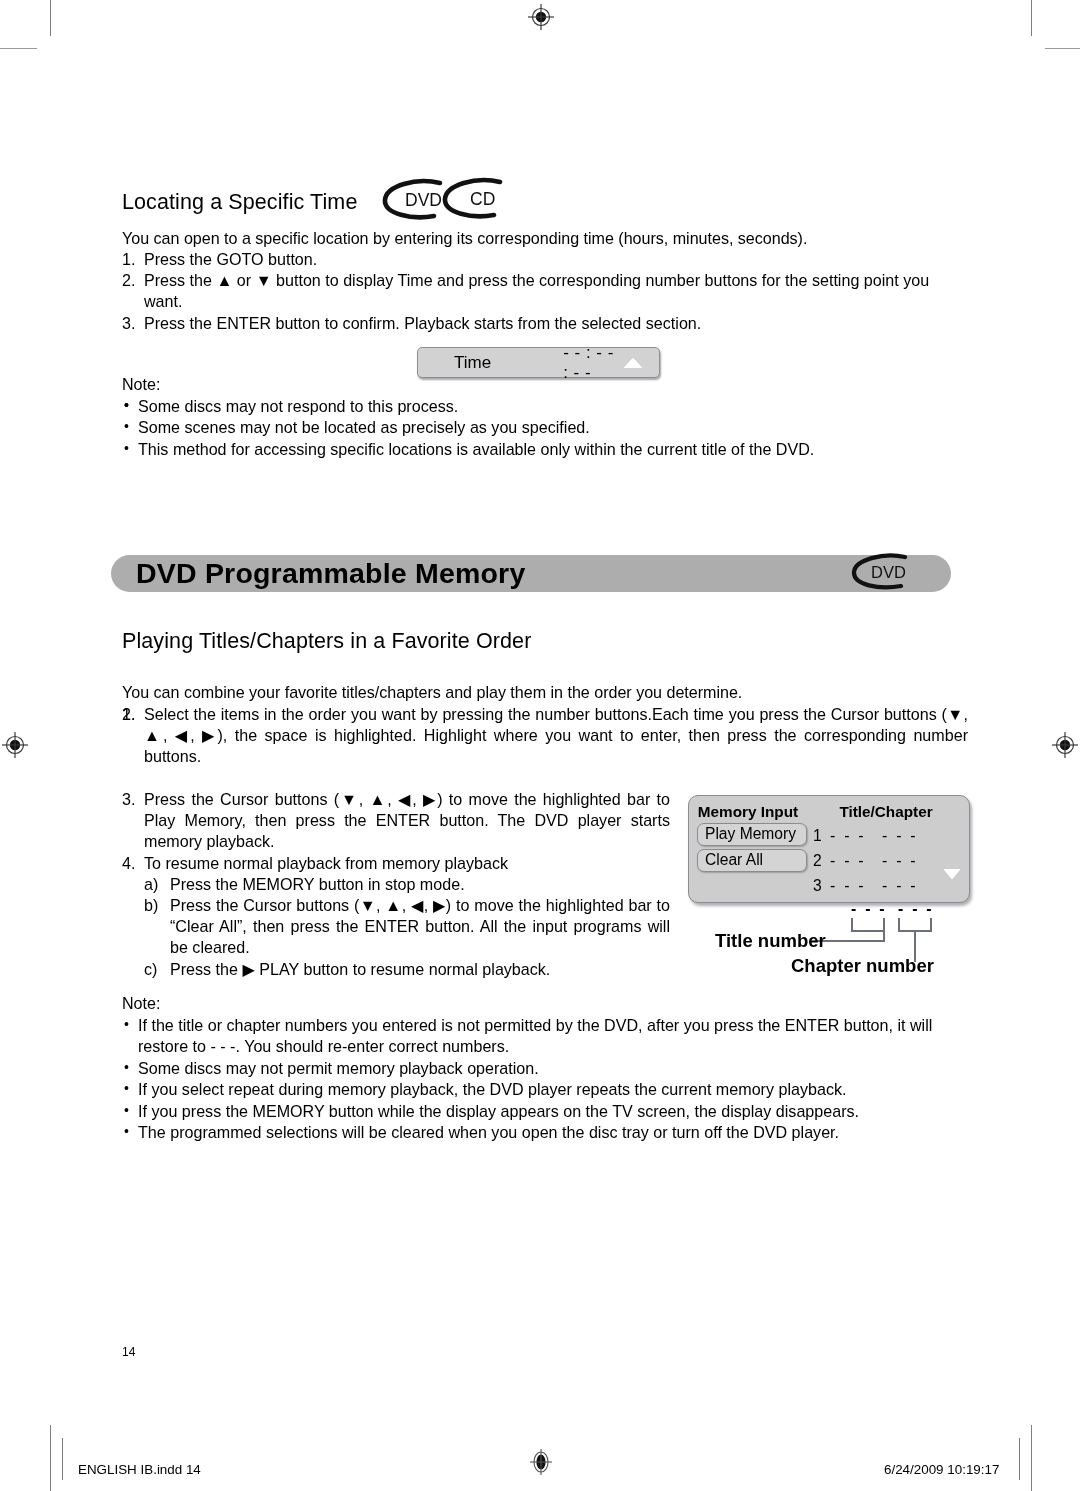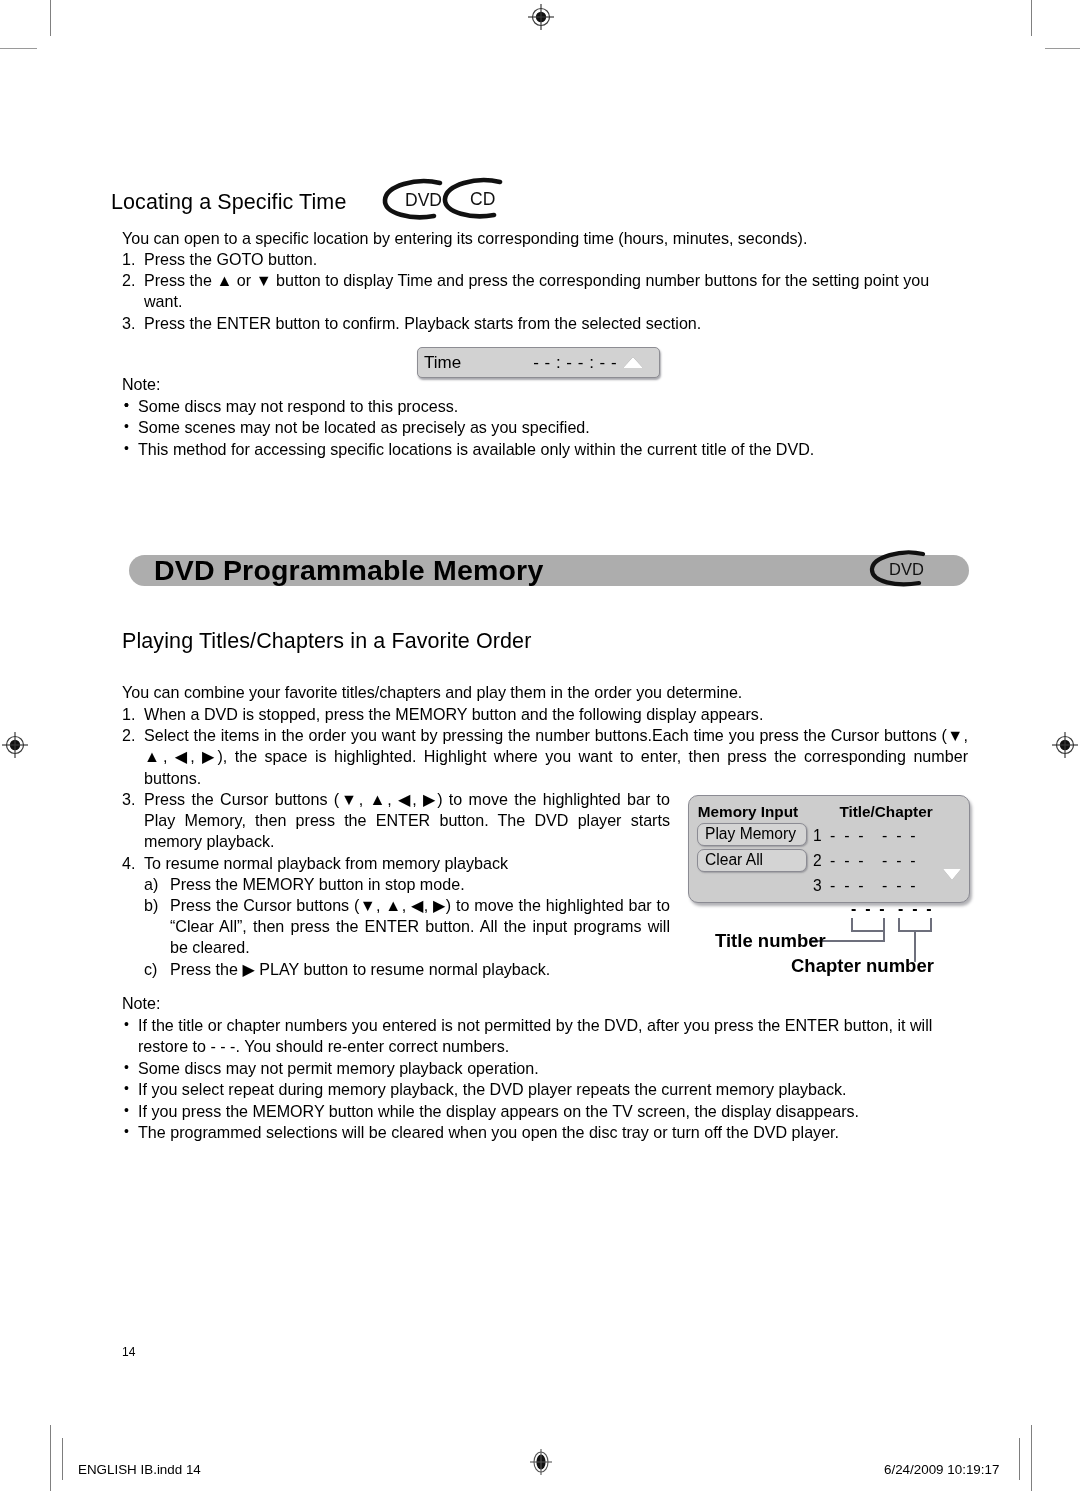--- a/index.html
+++ b/index.html
@@ -92,21 +92,21 @@
     position: absolute;
     box-sizing: border-box;
     background: #d2d2d2;
     border: 1px solid #8d8d93;
     border-radius: 5px;
     box-shadow: 1px 2px 2px rgba(60,60,70,.45);
     display: flex;
     align-items: center;
     font-size: 17px;
   }
-  .osd-time .t-label { margin-left: 6px; }
+  .osd-time .t-label { margin-left: 36px; }
   .osd-time .t-value { margin-left: 72px; letter-spacing: .5px; font-size: 17px; }
   .osd-time .t-arrow {
     margin-left: auto;
     margin-right: 16px;
     width: 0; height: 0;
     border-left: 10px solid transparent;
     border-right: 10px solid transparent;
     border-bottom: 11px solid #ffffff;
     filter: drop-shadow(0 0 0.6px #666);
   }
@@ -257,21 +257,21 @@
   </div>
   <div class="reg-mark" style="left:528px; top:1449px;">
     <svg viewBox="0 0 26 26" width="26" height="26">
       <ellipse cx="13" cy="13" rx="7" ry="10" fill="none" stroke="#555" stroke-width="1.1"></ellipse>
       <ellipse cx="13" cy="13" rx="4.6" ry="7.4" fill="#111111"></ellipse>
       <line x1="13" y1="0" x2="13" y2="26" stroke="#555" stroke-width="1.1"></line>
       <line x1="2" y1="13" x2="24" y2="13" stroke="#555" stroke-width="1.1"></line>
     </svg>
   </div>
 
-  <div class="h-section" style="left:111px; top:190px;">Locating a Specific Time</div>
+  <div class="h-section" style="left:122px; top:190px;">Locating a Specific Time</div>
 
   <div class="disc-logo" style="position:absolute; left:378px; top:176px;">
     <svg width="130" height="48" viewBox="0 0 130 48">
       <g>
         <path d="M62 7 C38 1, 8 10, 7 24 C6 38, 34 44, 56 40" fill="none" stroke="#111" stroke-width="4.6" stroke-linecap="round"></path>
         <text x="27" y="30" font-family="Liberation Sans, sans-serif" font-size="17.5" font-weight="400" fill="#111">DVD</text>
       </g>
       <g>
         <path d="M122 6 C98 0, 68 9, 67 23 C66 37, 94 43, 116 39" fill="none" stroke="#111" stroke-width="4.6" stroke-linecap="round"></path>
         <text x="92" y="29" font-family="Liberation Sans, sans-serif" font-size="17.5" font-weight="400" fill="#111">CD</text>
@@ -315,38 +315,37 @@
     <div class="bl">
       <span class="dot">•</span>
       <span>Some scenes may not be located as precisely as you specified.</span>
     </div>
     <div class="bl">
       <span class="dot">•</span>
       <span>This method for accessing specific locations is available only within the current title of the DVD.</span>
     </div>
   </div>
 
-  <div class="banner" style="left:129px; top:555px; width:840px; height:31px;">
+  <div class="banner" style="left:111px; top:555px; width:840px; height:37px;">
     <span class="banner-title">DVD Programmable Memory</span>
     <span class="banner-logo">
       <svg width="82" height="40" viewBox="0 0 82 40">
         <path d="M58 5 C36 0, 8 8, 7 20 C6 33, 32 38, 54 34" fill="none" stroke="#111" stroke-width="4.2" stroke-linecap="round"></path>
         <text x="24" y="26" font-family="Liberation Sans, sans-serif" font-size="16.5" fill="#111">DVD</text>
       </svg>
     </span>
   </div>
 
   <div class="h-section" style="left:122px; top:629px;">Playing Titles/Chapters in a Favorite Order</div>
 
   <div class="body-text nowrap" style="left:122px; top:682px;">You can combine your favorite titles/chapters and play them in the order you determine.</div>
 
   <div class="num-list" style="left:122px; top:704px; width:846px;">
     <div class="li">
       <span class="marker">1.</span>
-      <span>When a DVD is stopped, press the MEMORY button and the following display appears.</span>
     </div>
     <div class="li just">
       <span class="marker">2.</span>
       <span>Select the items in the order you want by pressing the number buttons.Each time you press the Cursor buttons (▼, ▲, ◀, ▶), the space is highlighted. Highlight where you want to enter, then press the corresponding number buttons.</span>
     </div>
   </div>
 
   <div class="num-list" style="left:122px; top:789px; width:548px;">
     <div class="li just">
       <span class="marker">3.</span>

